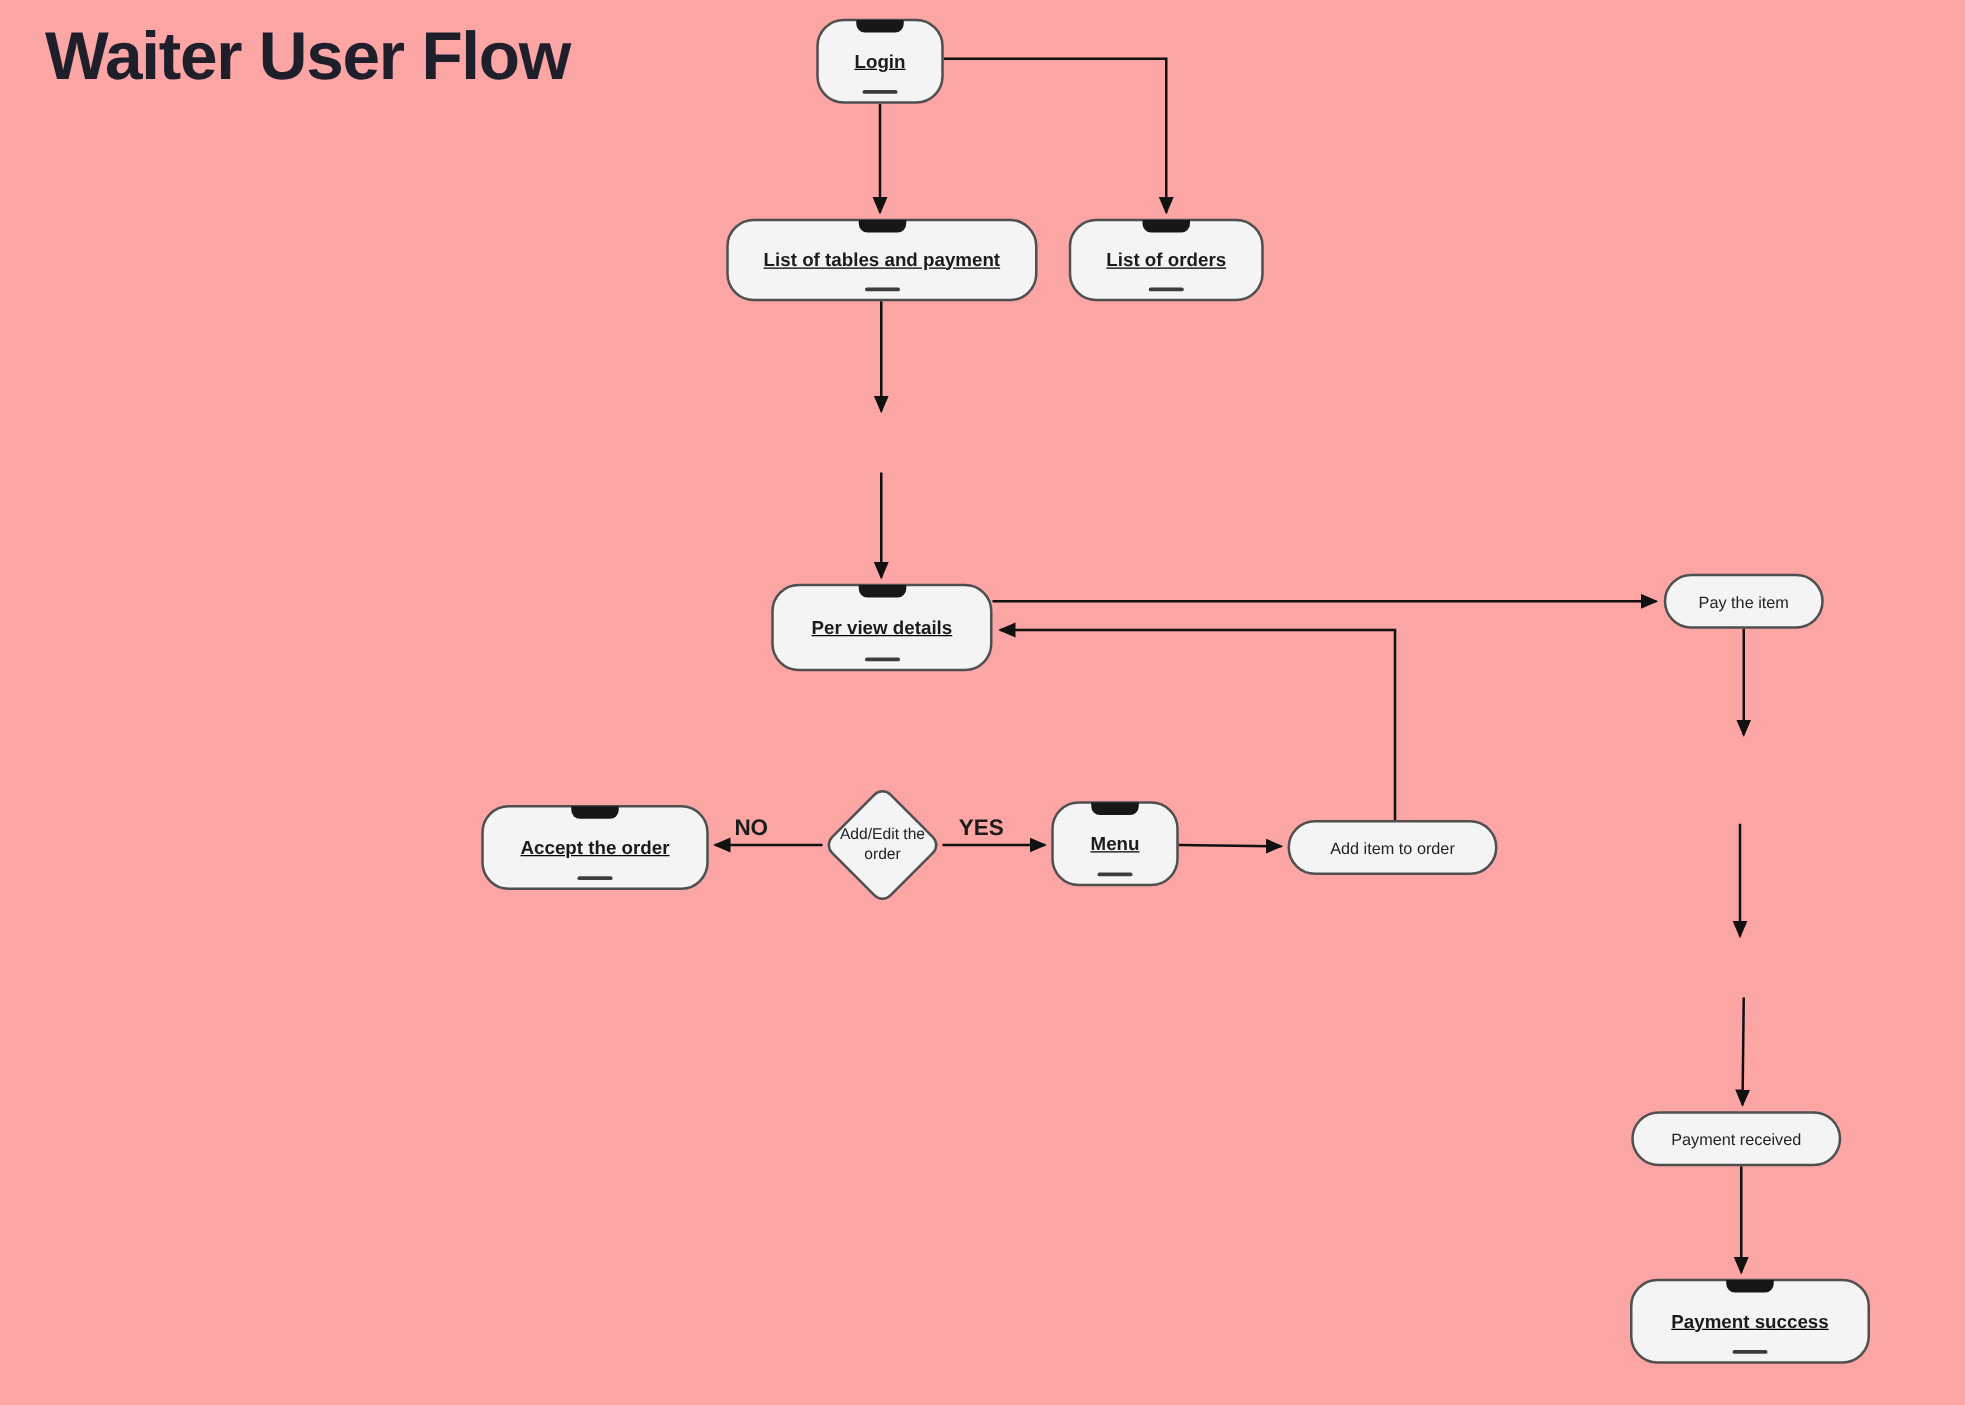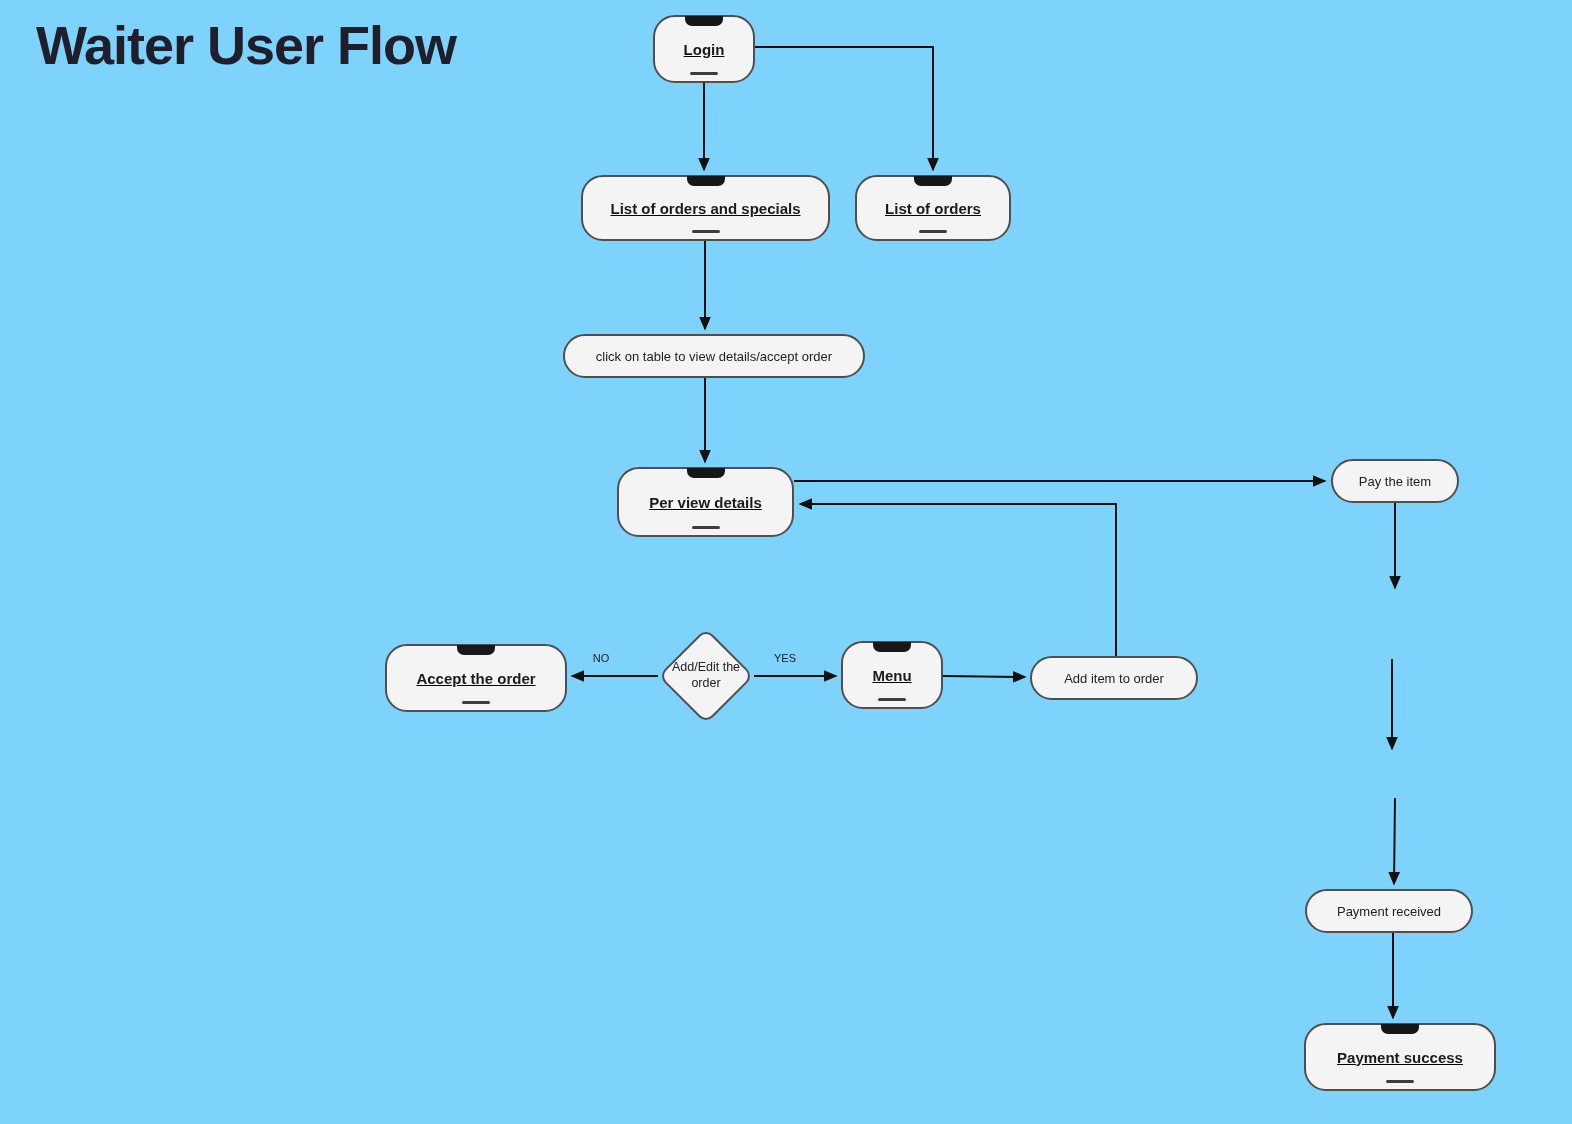--- a/index.html
+++ b/index.html
@@ -1,35 +1,35 @@
 <!DOCTYPE html>
 <html><head>
 <meta charset="utf-8">
 <style>
   html,body{margin:0;padding:0;background:#ffffff;}
   .stage{position:relative;width:1572px;height:1124px;overflow:hidden;
-         font-family:"Liberation Sans",sans-serif;background:#7dd3fc;}
+         font-family:"Liberation Sans",sans-serif;background:#fca5a5;}
   .title{position:absolute;left:36px;top:14px;font-size:54px;font-weight:800;
          color:#1f1f2b;letter-spacing:-1px;}
   .edges{position:absolute;left:0;top:0;width:1572px;height:1124px;pointer-events:none;}
   .node{position:absolute;box-sizing:border-box;background:#f4f4f4;border:2px solid #4f4f4f;
         display:flex;align-items:center;justify-content:center;}
   .screen{border-radius:22px;text-decoration:underline;}
   .screen .label{font-size:15px;font-weight:700;color:#1b1b1b;text-align:center;padding:0 8px;}
   .notch{position:absolute;top:-1px;left:50%;transform:translateX(-50%);
          width:38px;height:10px;background:#171717;border-radius:0 0 7px 7px;}
   .homebar{position:absolute;bottom:6px;left:50%;transform:translateX(-50%);
            width:28px;height:3px;background:#3d3d3d;border-radius:2px;}
   .pill{border-radius:24px;}
   .pill .label{font-size:13px;font-weight:500;color:#222222;text-align:center;padding:0 10px;}
   .diamond{transform:rotate(45deg);border-radius:10px;}
   .diamond .label{position:absolute;left:50%;top:50%;width:92px;
                   transform:translate(-50%,-50%) rotate(-45deg);
                   text-align:center;font-size:12.5px;font-weight:500;color:#222222;line-height:1.25;}
-  .edge-label{position:absolute;font-size:11px;font-weight:400;color:#1b1b1b;text-align:center;}
+  .edge-label{position:absolute;font-size:18px;font-weight:700;color:#1b1b1b;text-align:center;}
 </style>
 </head>
 <body>
 
 <div class="stage">
 
   <div class="title">Waiter User Flow</div>
 
   <svg class="edges" viewBox="0 0 1572 1124" xmlns="http://www.w3.org/2000/svg">
     <defs>
@@ -55,33 +55,30 @@
   </svg>
 
   <div class="node screen" style="left:653px;top:15px;width:102px;height:68px">
     <span class="notch"></span>
     <span class="label">Login</span>
     <span class="homebar"></span>
   </div>
 
   <div class="node screen" style="left:581px;top:175px;width:249px;height:66px">
     <span class="notch"></span>
-    <span class="label">List of orders and specials</span>
+    <span class="label">List of tables and payment</span>
     <span class="homebar"></span>
   </div>
 
   <div class="node screen" style="left:855px;top:175px;width:156px;height:66px">
     <span class="notch"></span>
     <span class="label">List of orders</span>
     <span class="homebar"></span>
   </div>
 
-  <div class="node pill" style="left:563px;top:334px;width:302px;height:44px">
-    <span class="label">click on table to view details/accept order</span>
-  </div>
 
   <div class="node screen" style="left:617px;top:467px;width:177px;height:70px">
     <span class="notch"></span>
     <span class="label">Per view details</span>
     <span class="homebar"></span>
   </div>
 
   <div class="node pill" style="left:1331px;top:459px;width:128px;height:44px">
     <span class="label">Pay the item</span>
   </div>

